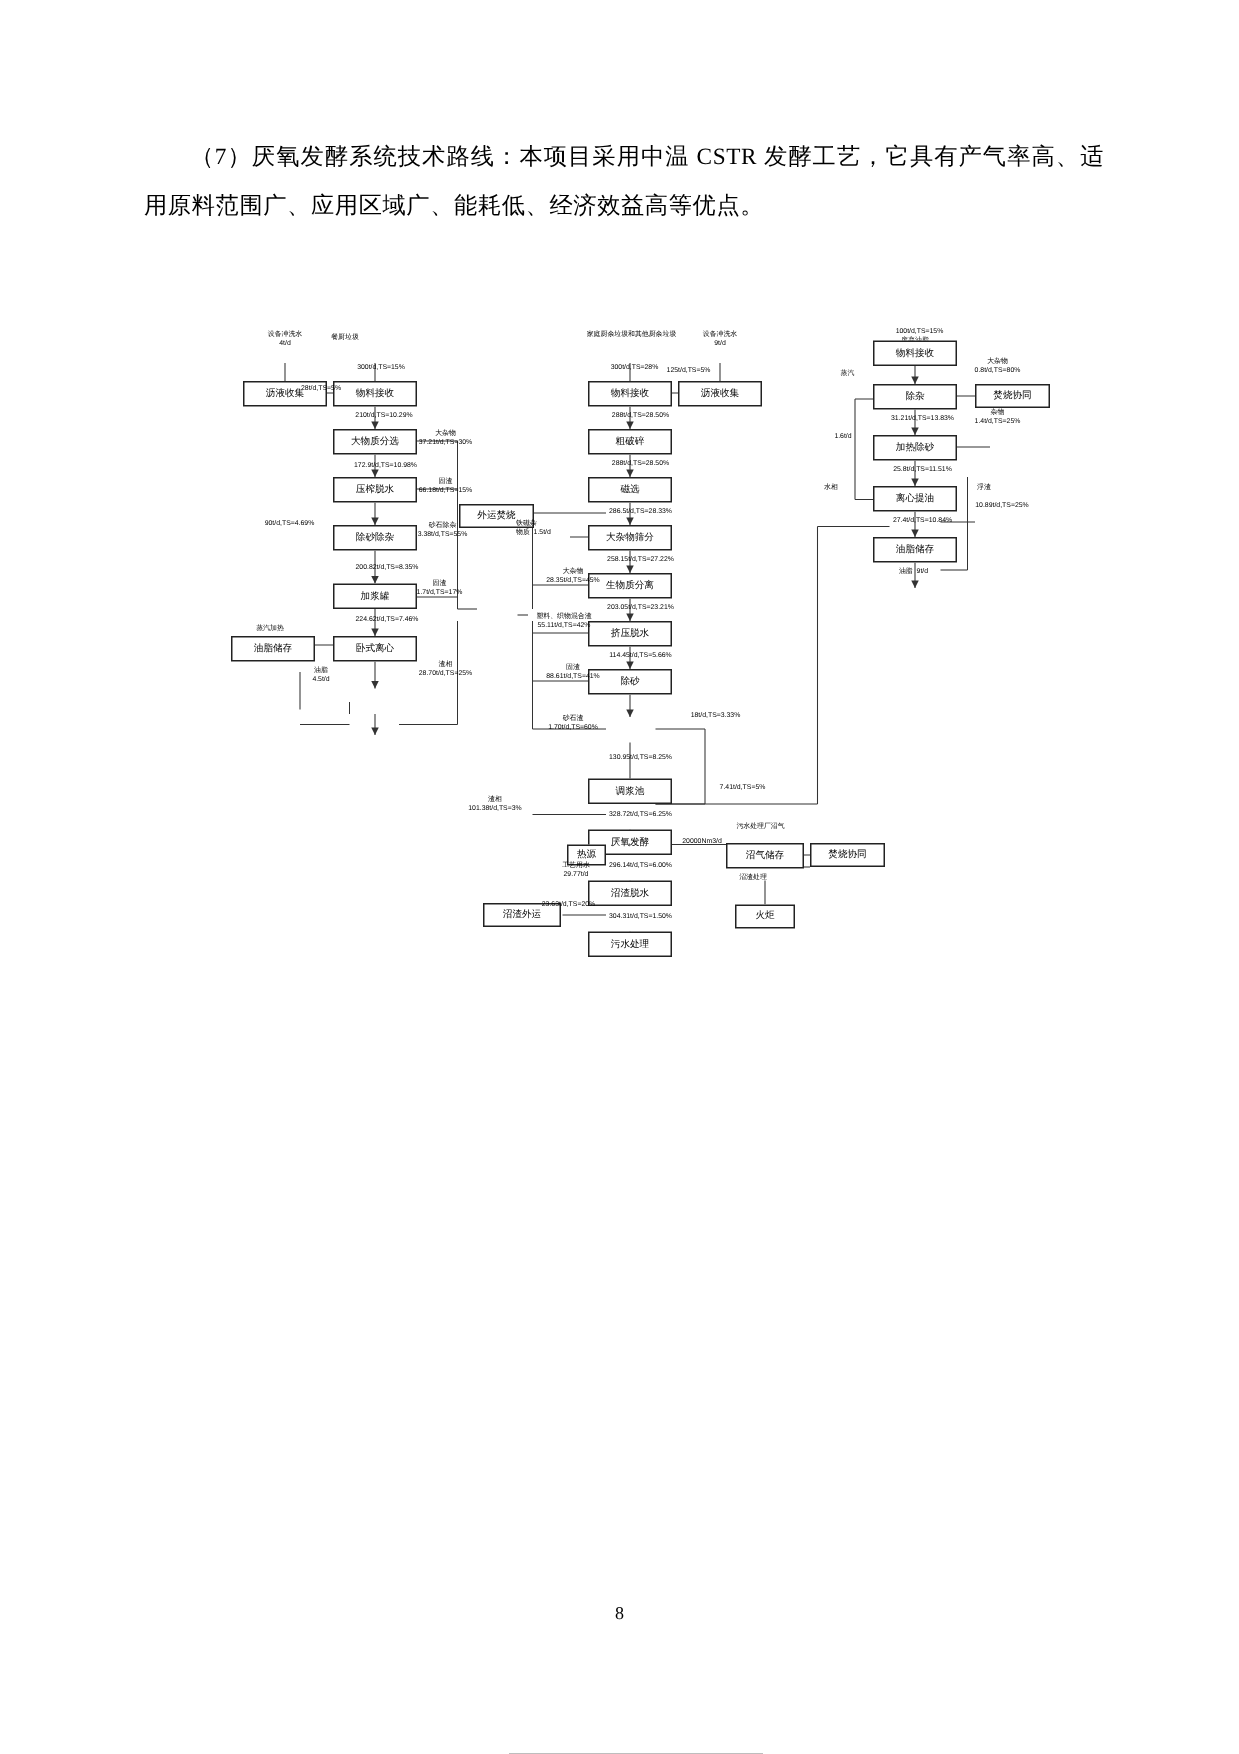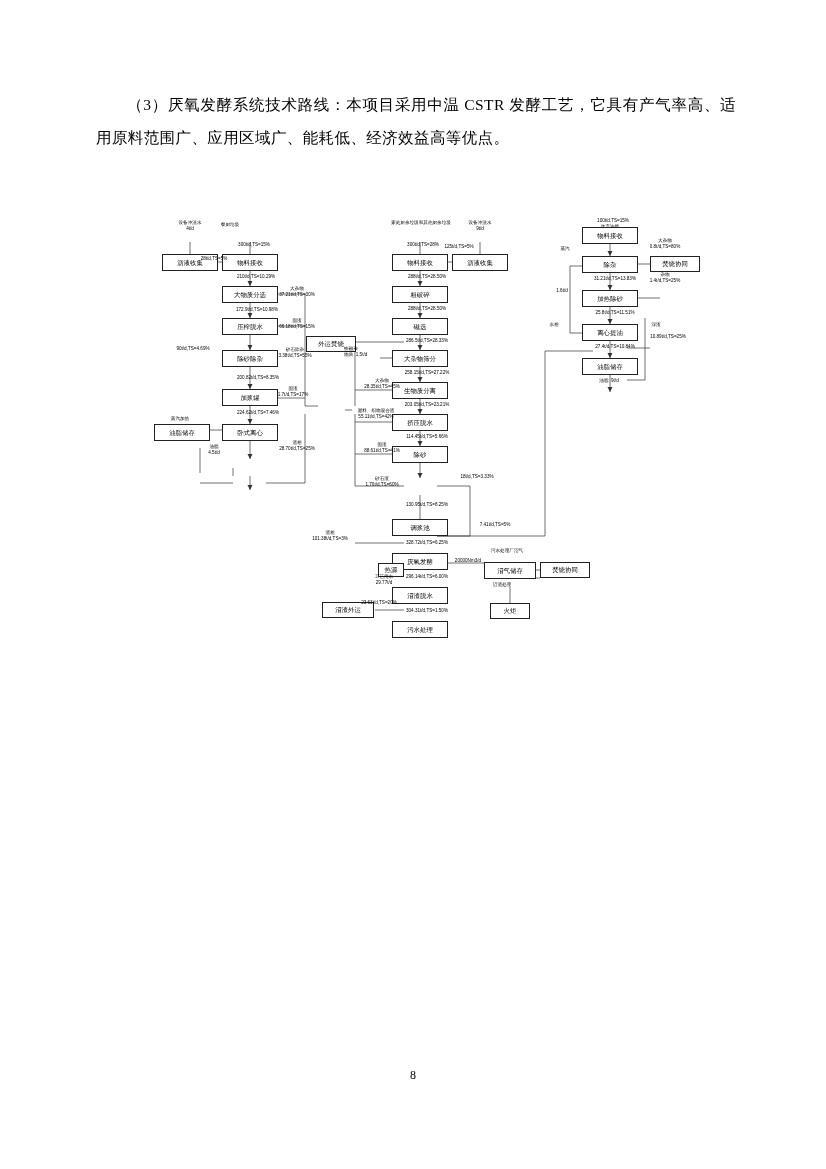--- a/index.html
+++ b/index.html
@@ -75,21 +75,21 @@
     text-align: center;
   }
   .lbl.left { text-align: left; }
 </style>
 </head>
 <body>
 
 <div class="page">
 
   <div class="body-text">
-    <p>（3）厌氧发酵系统技术路线：本项目采用中温 CSTR 发酵工艺，它具有产气率高、适用原料范围广、应用区域广、能耗低、经济效益高等优点。</p>
+    <p>（7）厌氧发酵系统技术路线：本项目采用中温 CSTR 发酵工艺，它具有产气率高、适用原料范围广、应用区域广、能耗低、经济效益高等优点。</p>
   </div>
 
   <div class="diagram">
     <svg width="560" height="450" viewBox="0 0 560 450">
       <g stroke="#333" stroke-width="0.7" fill="none">
 
         <path d="M50 24 L50 36"></path>
         <path d="M110 24 L110 36"></path>
         <path d="M73 44 L95 44"></path>
         <path d="M110 53 L110 68"></path>

